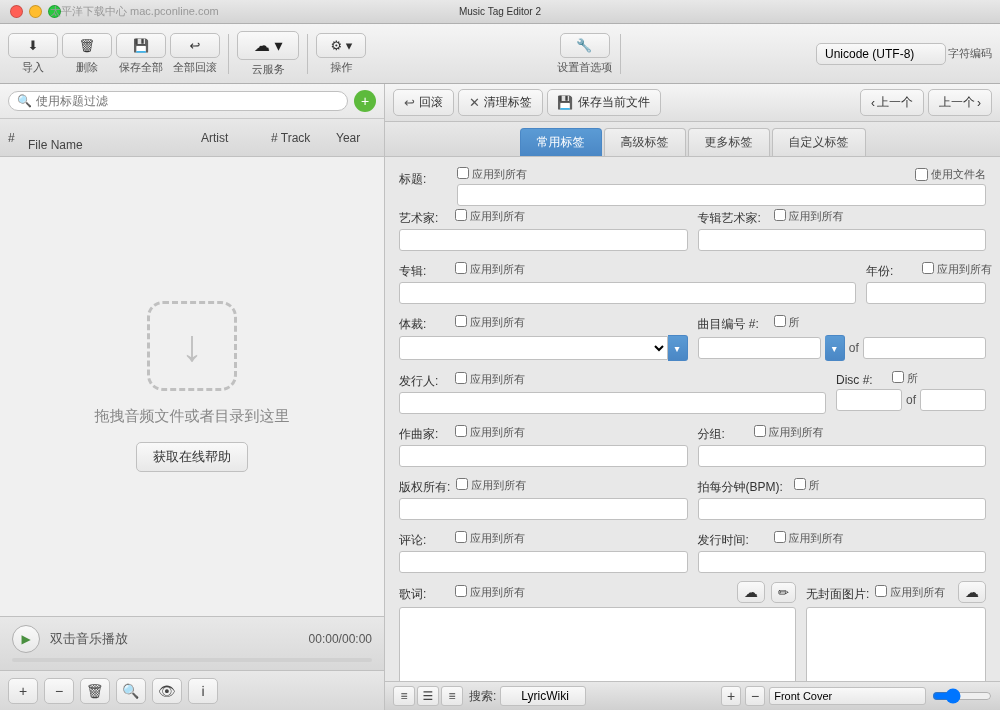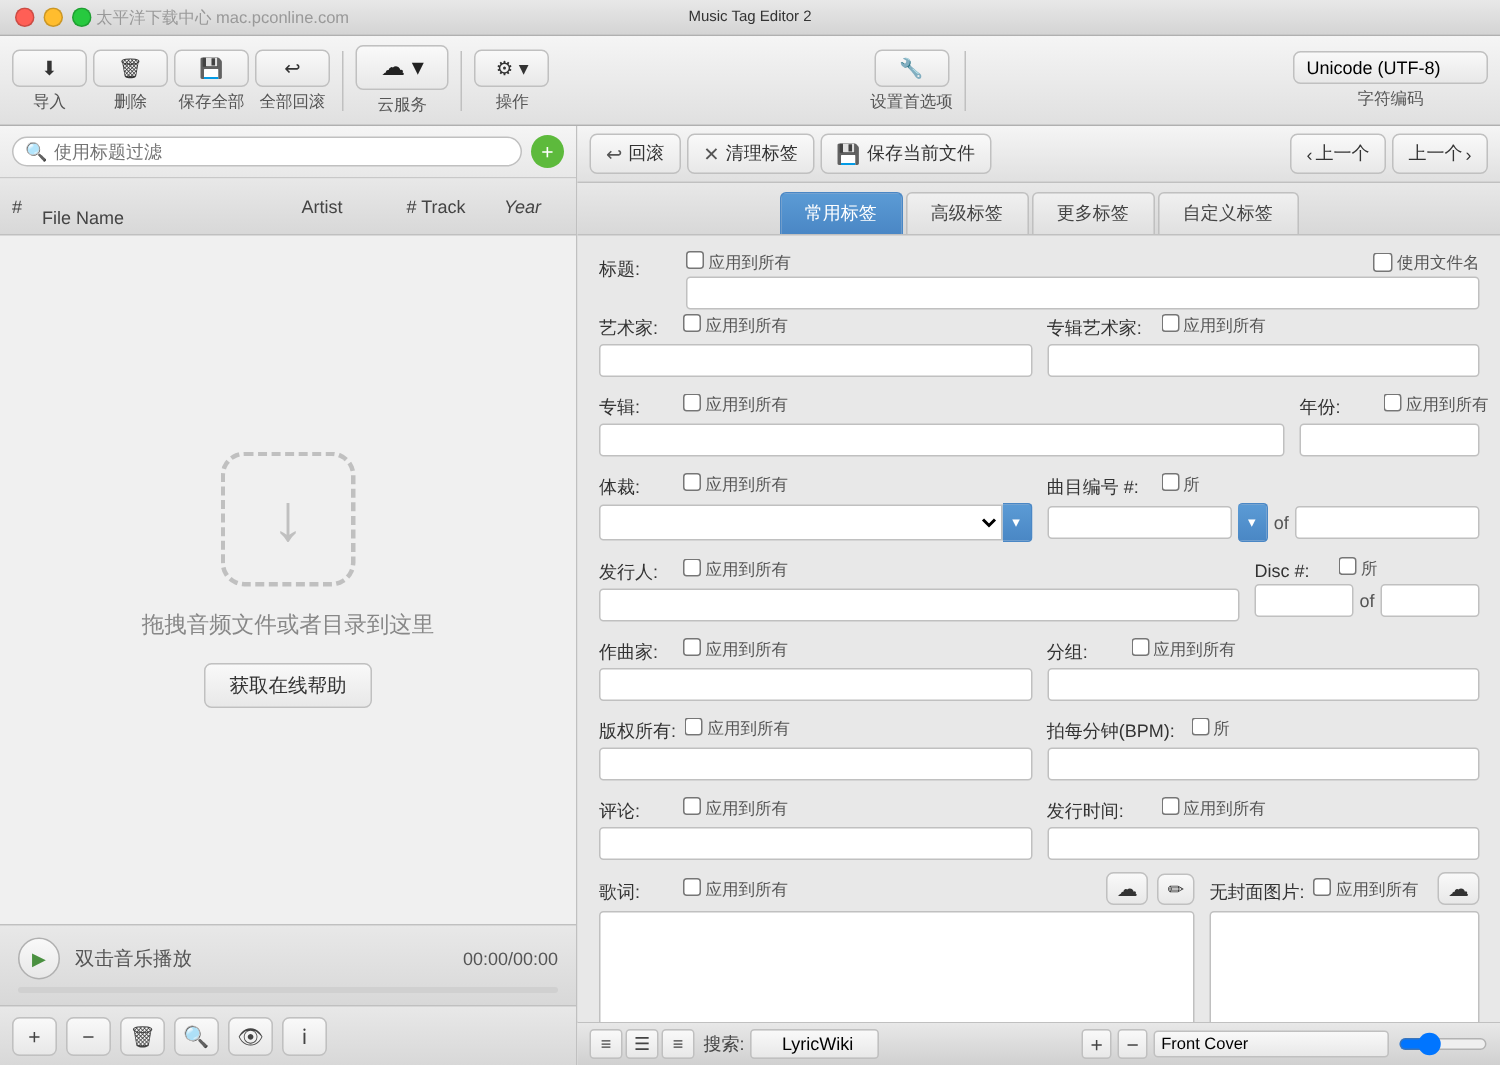--- a/index.html
+++ b/index.html
@@ -39,21 +39,21 @@
     .tb-close { background: #ff5f56; }
     .tb-min { background: #ffbd2e; }
     .tb-max { background: #27c93f; }
     .title-bar-title {
       font-size: 10px;
       font-weight: 500;
       color: #333;
     }
     .title-bar-watermark {
       position: absolute;
-      left: 64px;
+      left: 50px;
       font-size: 11px;
       color: #999;
     }
 
     
     .toolbar {
       background: linear-gradient(to bottom, #f5f5f5, #e0e0e0);
       border-bottom: 1px solid #b0b0b0;
       height: 60px;
       display: flex;
@@ -114,21 +114,21 @@
       display: flex;
       align-items: center;
       gap: 4px;
     }
     .action-btn-icon { font-size: 13px; color: #555; }
 
     
     .charset-select {
       margin-left: auto;
       display: flex;
-      flex-direction: column;
+      flex-direction: row;
       align-items: center;
       gap: 2px;
     }
     .charset-dropdown {
       background: linear-gradient(to bottom, #f9f9f9, #e8e8e8);
       border: 1px solid #c0c0c0;
       border-radius: 5px;
       padding: 3px 22px 3px 8px;
       font-size: 12px;
       appearance: none;
@@ -203,21 +203,21 @@
       background: linear-gradient(to bottom, #e8e8e8, #d8d8d8);
       border-bottom: 1px solid #c0c0c0;
       font-size: 12px;
       color: #444;
       font-weight: 500;
     }
     .col-hash { width: 20px; }
     .col-filename { flex: 1; margin-top: 15px; }
     .col-artist { width: 70px; }
     .col-track { width: 65px; }
-    .col-year { width: 40px; font-style: italic; }
+    .col-year { width: 40px; }
 
     
     .drop-zone {
       flex: 1;
       display: flex;
       flex-direction: column;
       align-items: center;
       justify-content: center;
       gap: 16px;
     }

